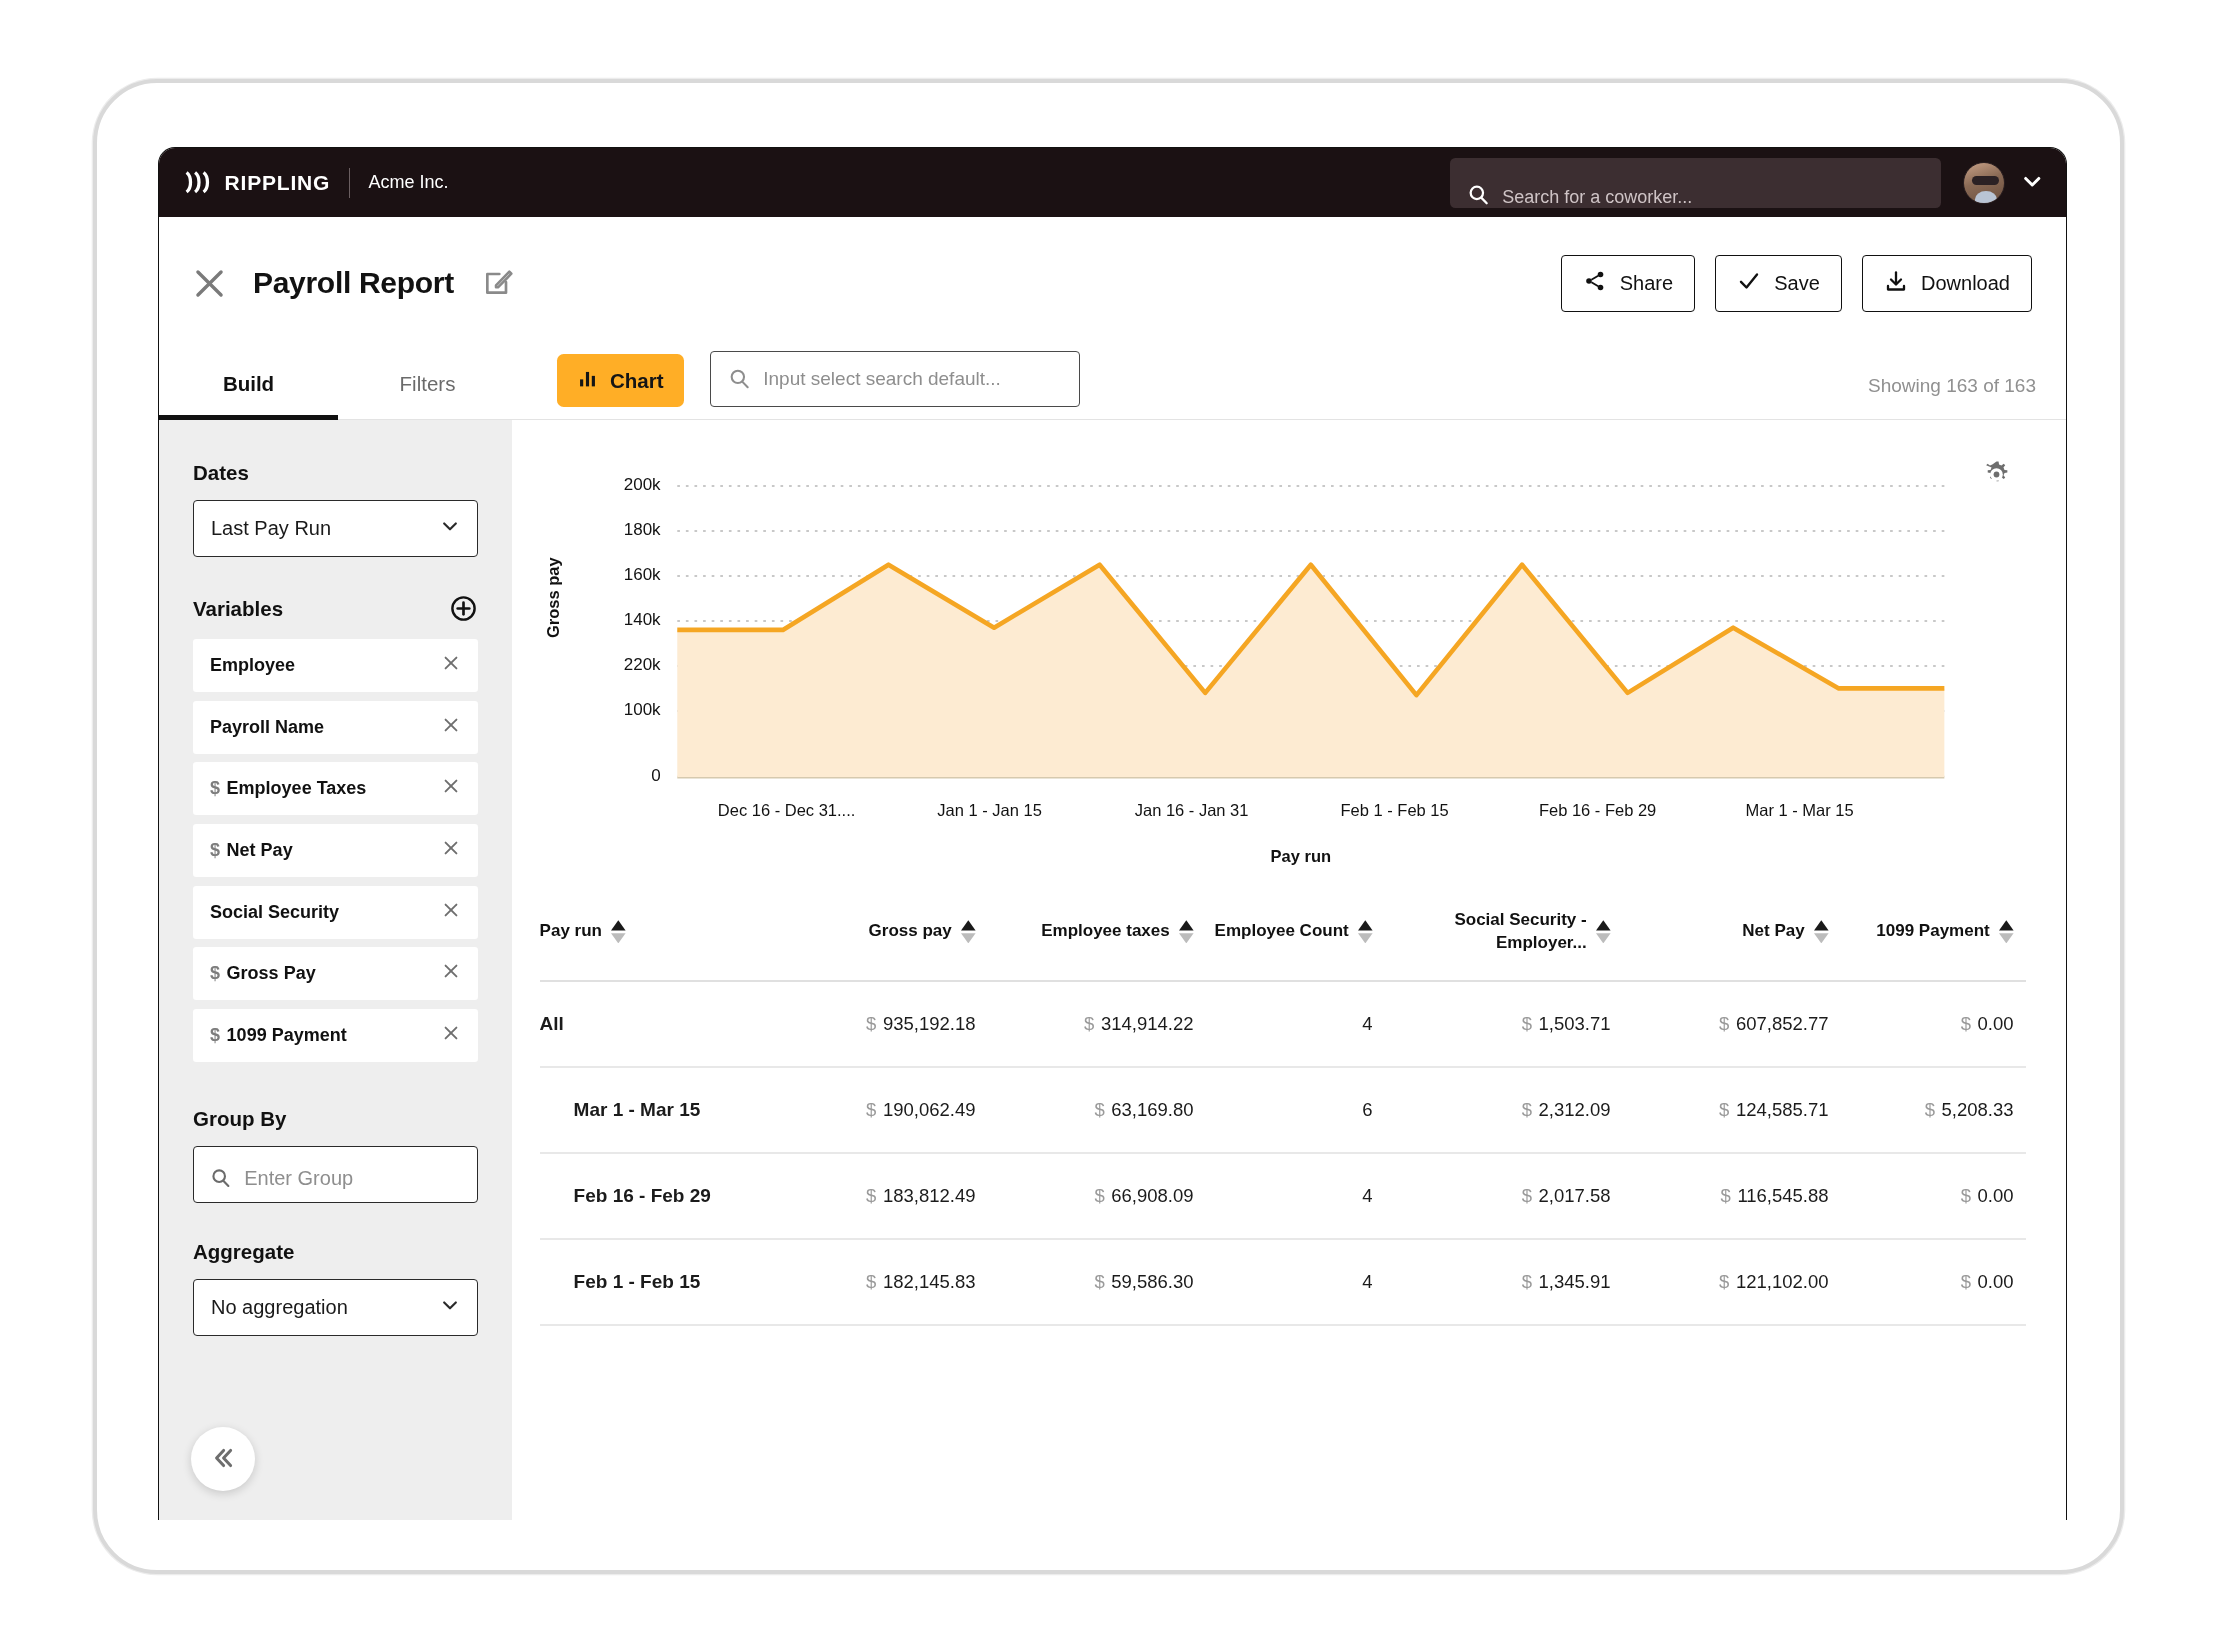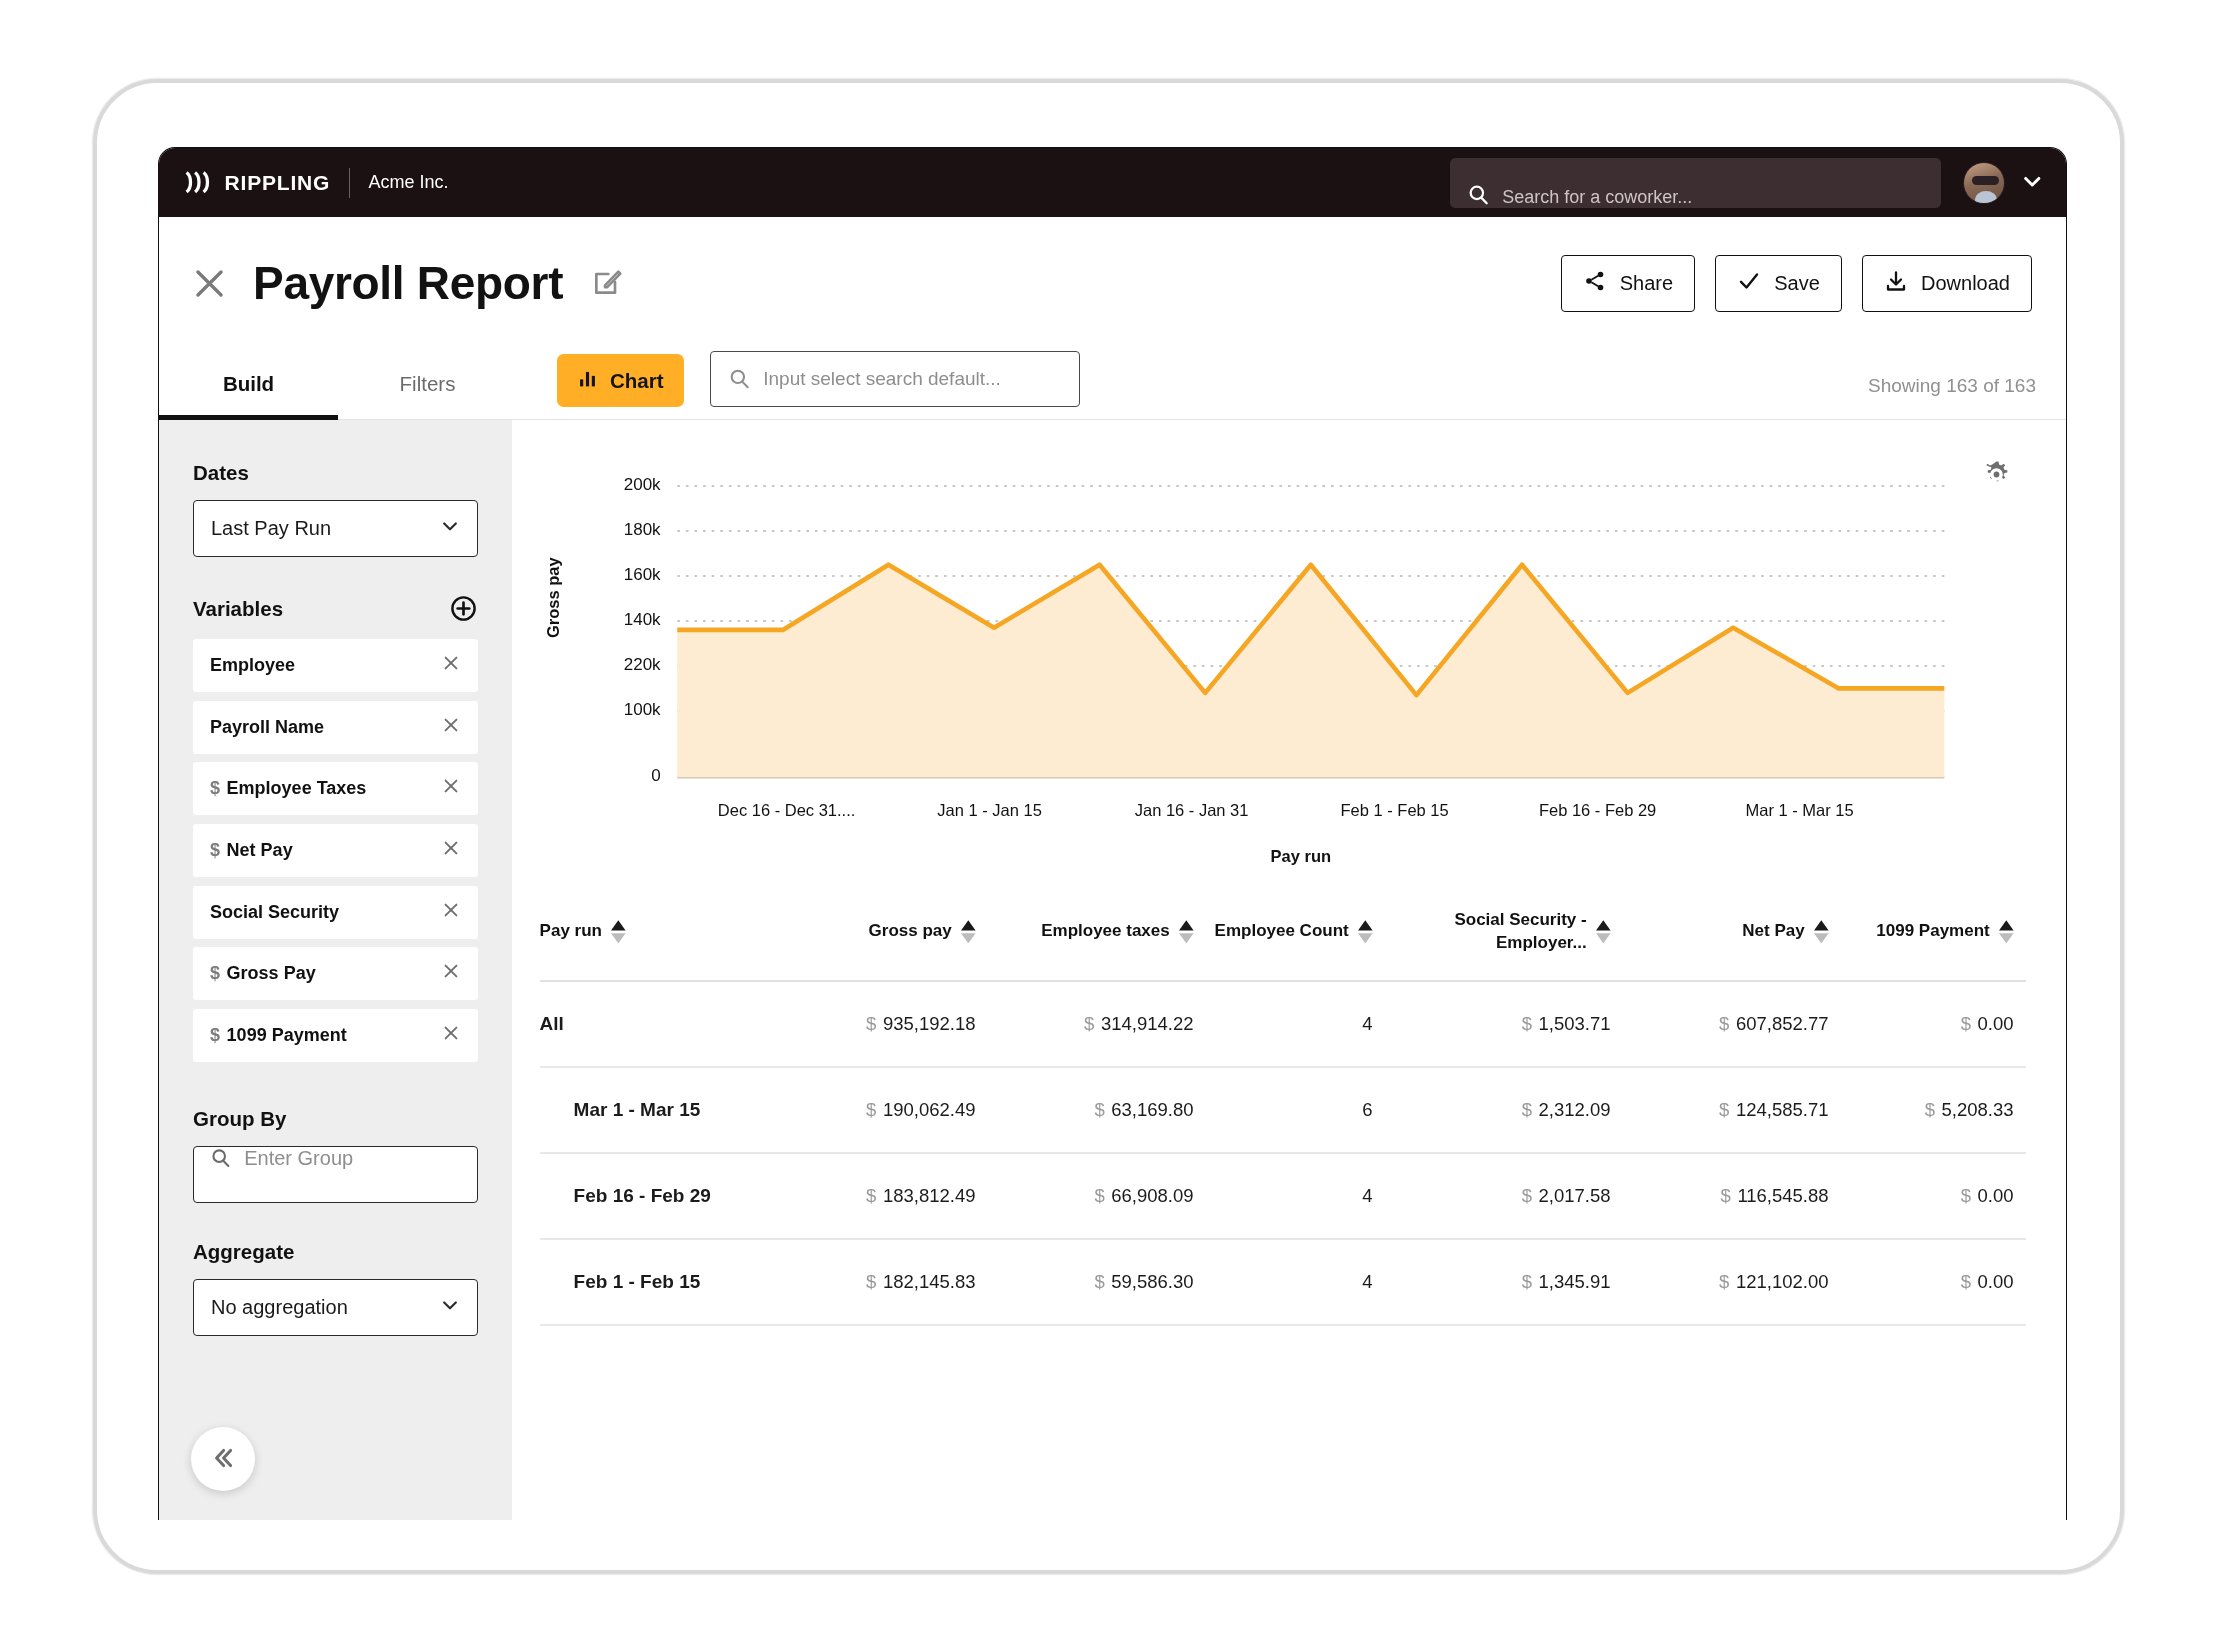--- a/index.html
+++ b/index.html
@@ -82,21 +82,21 @@
 
   
   #report-head {
     height: 132px;
     display: flex; align-items: center;
     padding: 0 34px 0 32px;
     background: #fff;
   }
   #close-x { width: 37px; height: 37px; position: relative; cursor: pointer; }
   #page-title {
-    font-size: 46px; font-weight: 700; color: #121212;
+    font-size: 30px; font-weight: 700; color: #121212;
     margin-left: 25px; letter-spacing: -0.3px;
   }
   #edit-icon { margin-left: 28px; }
   .head-spacer { flex: 1; }
   .hbtn {
     height: 57px; min-width: 119px;
     border: 1.3px solid #111111; border-radius: 4px;
     display: inline-flex; align-items: center; justify-content: center;
     gap: 13.2px; padding: 0 21px; margin-left: 20px;
     font-size: 20px; font-weight: 400; color: #111; background: #fff;
@@ -167,21 +167,21 @@
     height: 53px; background: #fff; border-radius: 3.3px;
     display: flex; align-items: center; padding: 0 17px;
     margin-bottom: 8.6px; font-size: 18px; font-weight: 700; color: #111;
     cursor: pointer;
   }
   .var-row .dollar { color: #7d7d7d; font-weight: 700; margin-right: 6.6px; }
   .var-row .spacer { flex: 1; }
   .s-input {
     height: 57px; background: #fff;
     border: 1.3px solid #2a2a2a; border-radius: 4px;
-    display: flex; align-items: flex-start; gap: 13.2px; padding: 0 16px;
+    display: flex; align-items: flex-end; gap: 13.2px; padding: 12px 16px;
   }
   .s-input .ph { color: #8e8e8e; font-size: 20px; }
   #collapse-btn {
     position: absolute; left: 32px; bottom: 30px;
     width: 64px; height: 64px; border-radius: 50%;
     background: #fff; box-shadow: 0 2.6px 9.3px rgba(0,0,0,0.16);
     display: flex; align-items: center; justify-content: center;
     cursor: pointer;
   }
 

